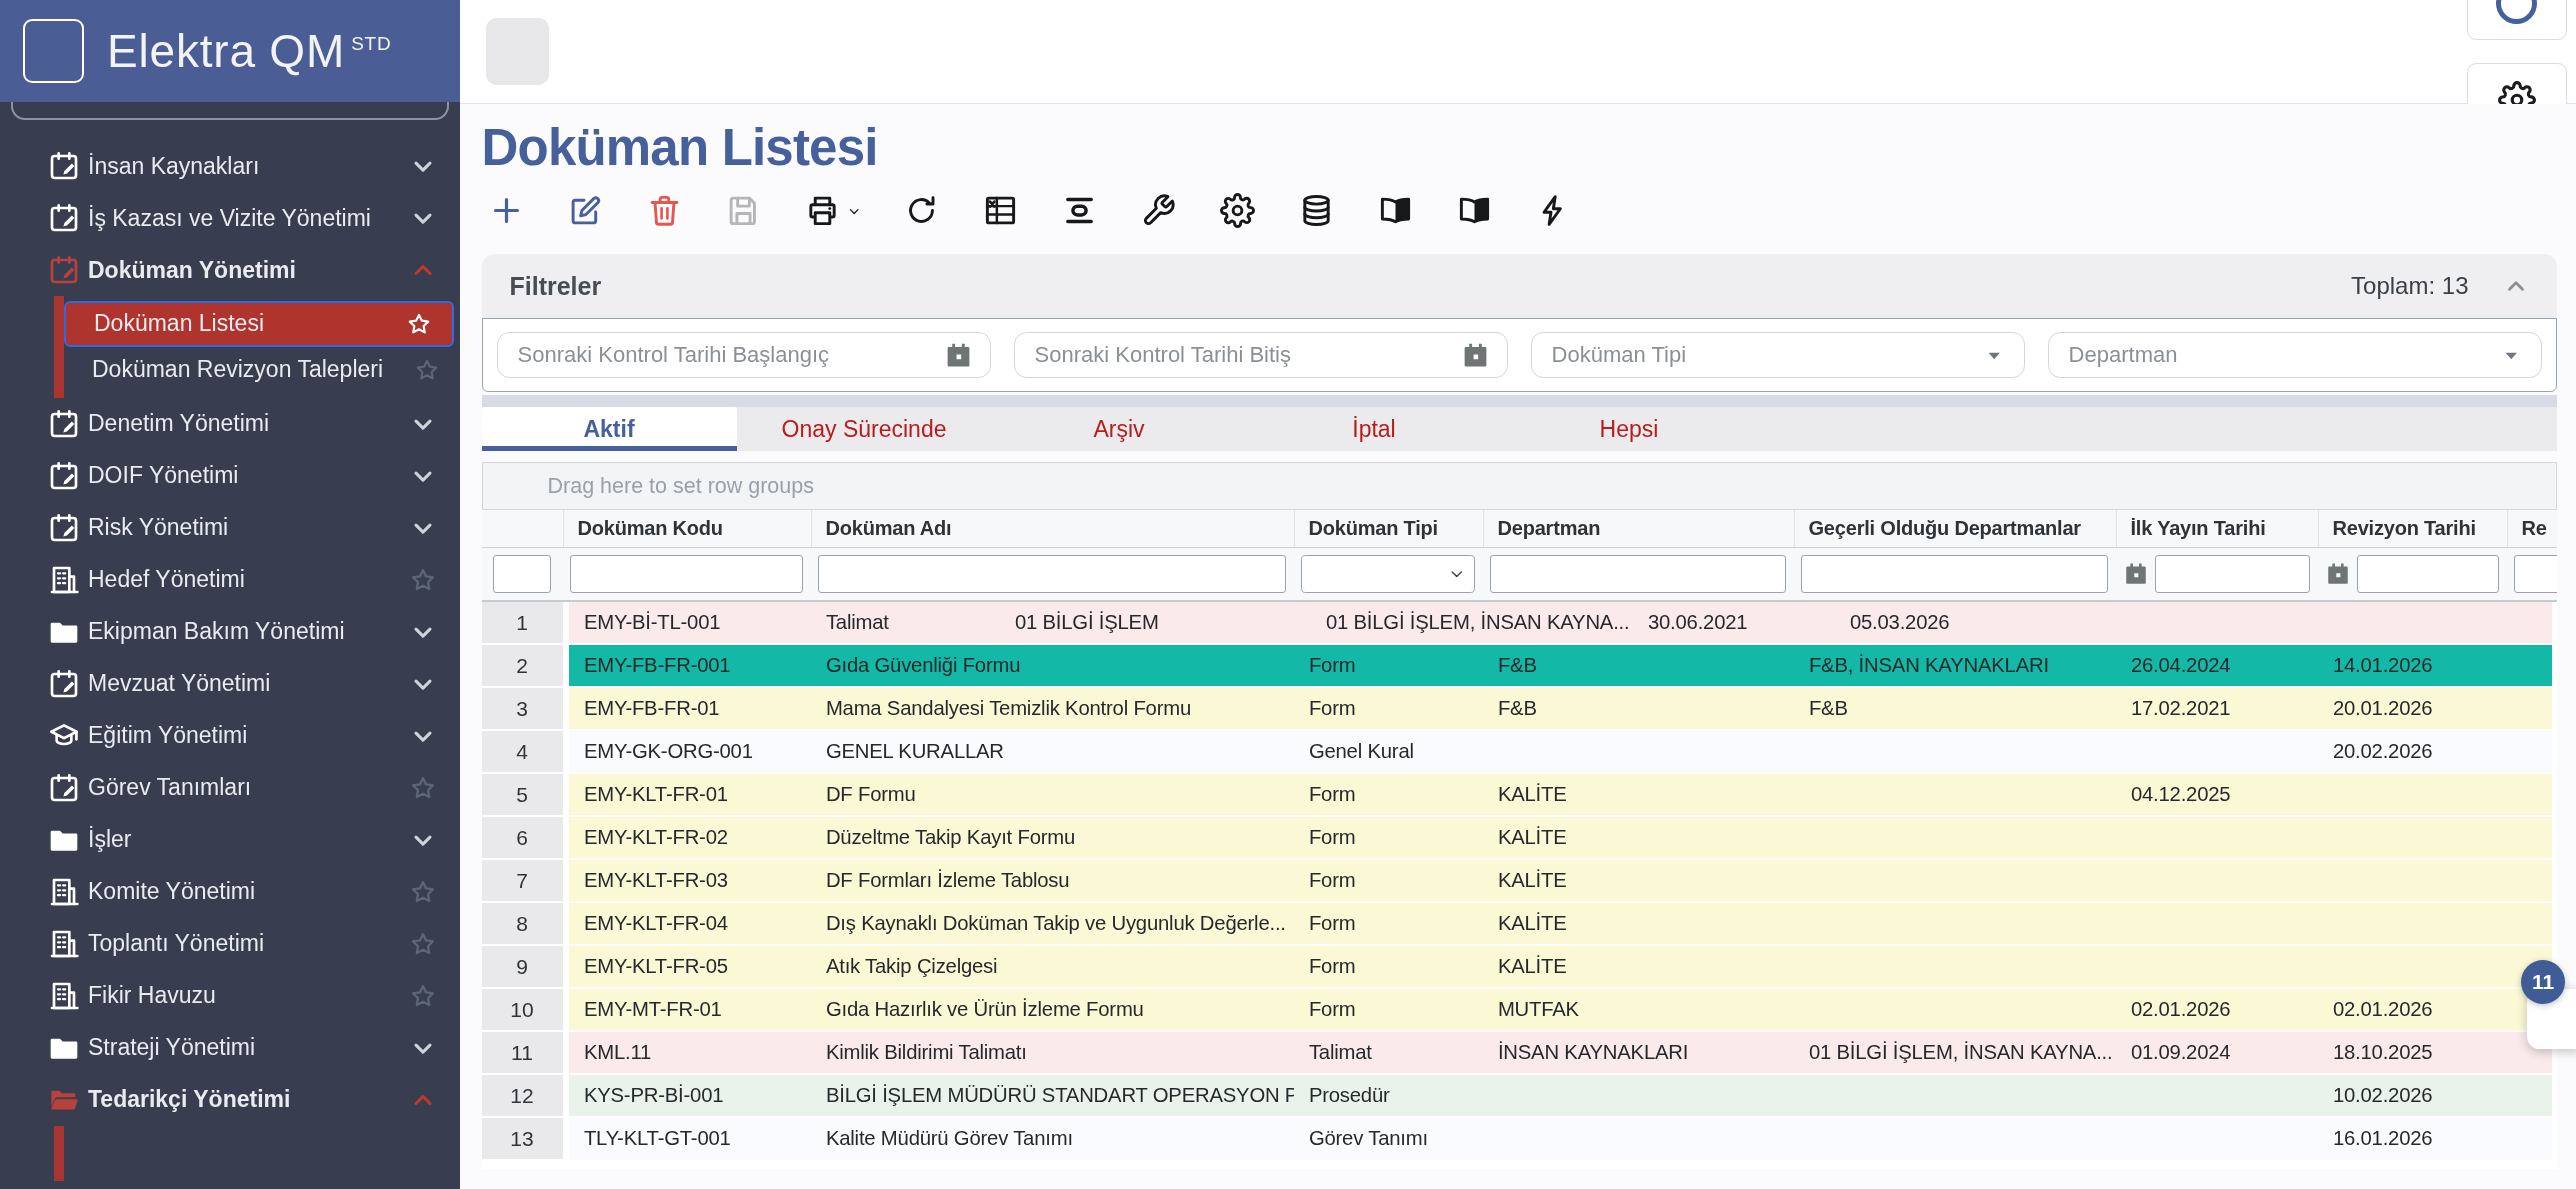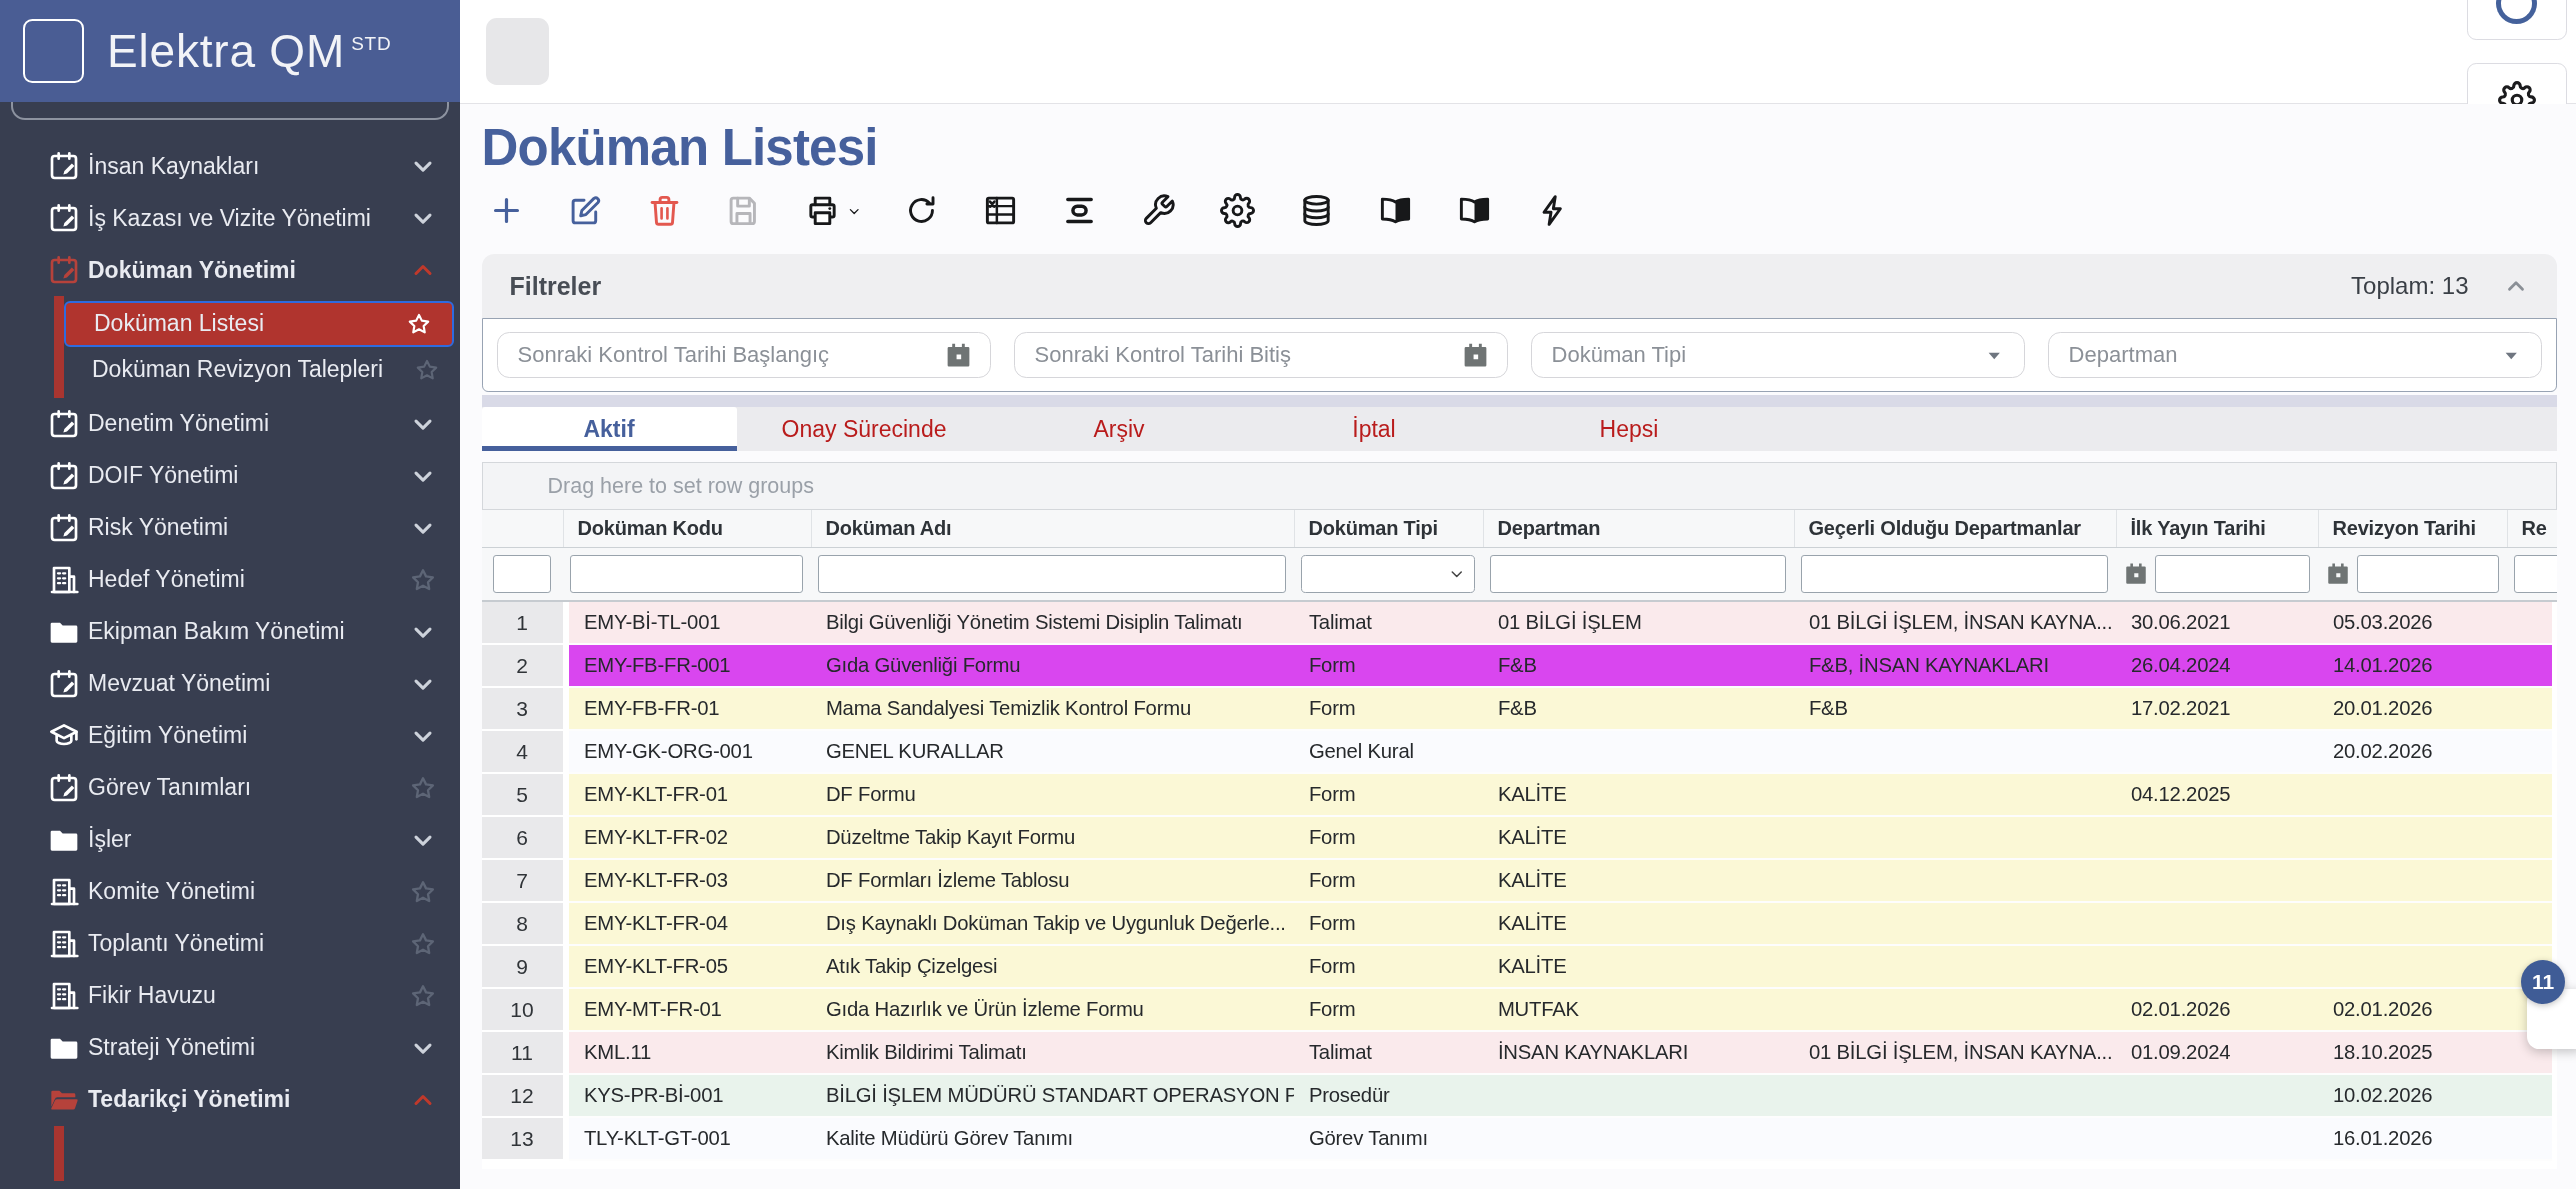--- a/index.html
+++ b/index.html
@@ -638,33 +638,32 @@
           <div class="g-fcell" style="width:107px">
             <input class="g-input" style="">
           </div>
         </div>
       <div id="g-body">
           <div class="g-row">
             <div class="g-num">1</div>
             <div class="g-gap"></div>
             <div class="g-strip" style="background:#faeaec">
               <div class="g-cell" style="width:242px">EMY-Bİ-TL-001</div>
-              <div class="g-cell" style="width:483px">Bilgi Güvenliği Yönetim Sistemi Disiplin Talimatı</div>
               <div class="g-cell" style="width:189px">Talimat</div>
               <div class="g-cell" style="width:311px">01 BİLGİ İŞLEM</div>
               <div class="g-cell" style="width:322px">01 BİLGİ İŞLEM, İNSAN KAYNA...</div>
               <div class="g-cell" style="width:202px">30.06.2021</div>
               <div class="g-cell" style="width:189px">05.03.2026</div>
               <div class="g-cell" style="width:107px"></div>
             </div>
           </div>
           <div class="g-row">
             <div class="g-num">2</div>
             <div class="g-gap"></div>
-            <div class="g-strip" style="background:#d946ef">
+            <div class="g-strip" style="background:#14b8a6">
               <div class="g-cell" style="width:242px">EMY-FB-FR-001</div>
               <div class="g-cell" style="width:483px">Gıda Güvenliği Formu</div>
               <div class="g-cell" style="width:189px">Form</div>
               <div class="g-cell" style="width:311px">F&amp;B</div>
               <div class="g-cell" style="width:322px">F&amp;B, İNSAN KAYNAKLARI</div>
               <div class="g-cell" style="width:202px">26.04.2024</div>
               <div class="g-cell" style="width:189px">14.01.2026</div>
               <div class="g-cell" style="width:107px"></div>
             </div>
           </div>

